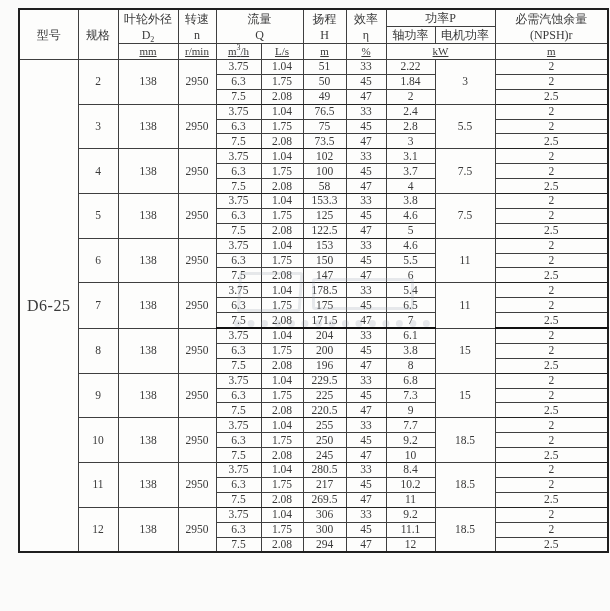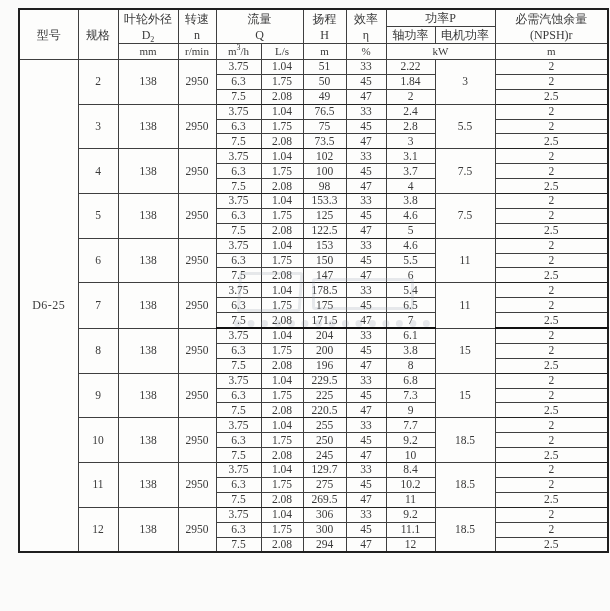--- a/index.html
+++ b/index.html
@@ -48,28 +48,29 @@
     overflow: hidden;
   }
   thead th {
     font-size: 12px;
     line-height: 16px;
   }
   thead tr.h-units th {
     height: 15px;
     font-size: 11px;
     line-height: 13px;
+    text-decoration: underline;
   }
   tbody td, tbody th {
     font-size: 11.5px;
     height: 13.9px;
     line-height: 13px;
   }
   tbody th.model-cell {
-    font-size: 12px;
+    font-size: 16px;
     letter-spacing: 0.5px;
     font-family: Liberation Serif, serif;
   }
   tr.group-end td { border-bottom-color: #222; }
   td.span3, tbody th.model-cell { border-bottom-width: 1px; }
   tr.mid-divider td, tr.mid-divider ~ * {}
   tr.mid-divider td { border-bottom-width: 2px; border-bottom-color: #111; }
   sup, sub {
     font-size: 8px;
     line-height: 0;
@@ -272,21 +273,21 @@
           <td>6.3</td>
           <td>1.75</td>
           <td>100</td>
           <td>45</td>
           <td>3.7</td>
           <td>2</td>
         </tr>
         <tr class="group-end">
           <td>7.5</td>
           <td>2.08</td>
-          <td>98</td>
+          <td>58</td>
           <td>47</td>
           <td>4</td>
           <td>2.5</td>
         </tr>
         <tr>
           <td rowspan="3" class="span3">5</td>
           <td rowspan="3" class="span3">138</td>
           <td rowspan="3" class="span3">2950</td>
           <td>3.75</td>
           <td>1.04</td>
@@ -451,30 +452,30 @@
           <td>47</td>
           <td>10</td>
           <td>2.5</td>
         </tr>
         <tr>
           <td rowspan="3" class="span3">11</td>
           <td rowspan="3" class="span3">138</td>
           <td rowspan="3" class="span3">2950</td>
           <td>3.75</td>
           <td>1.04</td>
-          <td>129.7</td>
+          <td>280.5</td>
           <td>33</td>
           <td>8.4</td>
           <td rowspan="3" class="span3">18.5</td>
           <td>2</td>
         </tr>
         <tr>
           <td>6.3</td>
           <td>1.75</td>
-          <td>275</td>
+          <td>217</td>
           <td>45</td>
           <td>10.2</td>
           <td>2</td>
         </tr>
         <tr class="group-end">
           <td>7.5</td>
           <td>2.08</td>
           <td>269.5</td>
           <td>47</td>
           <td>11</td>

